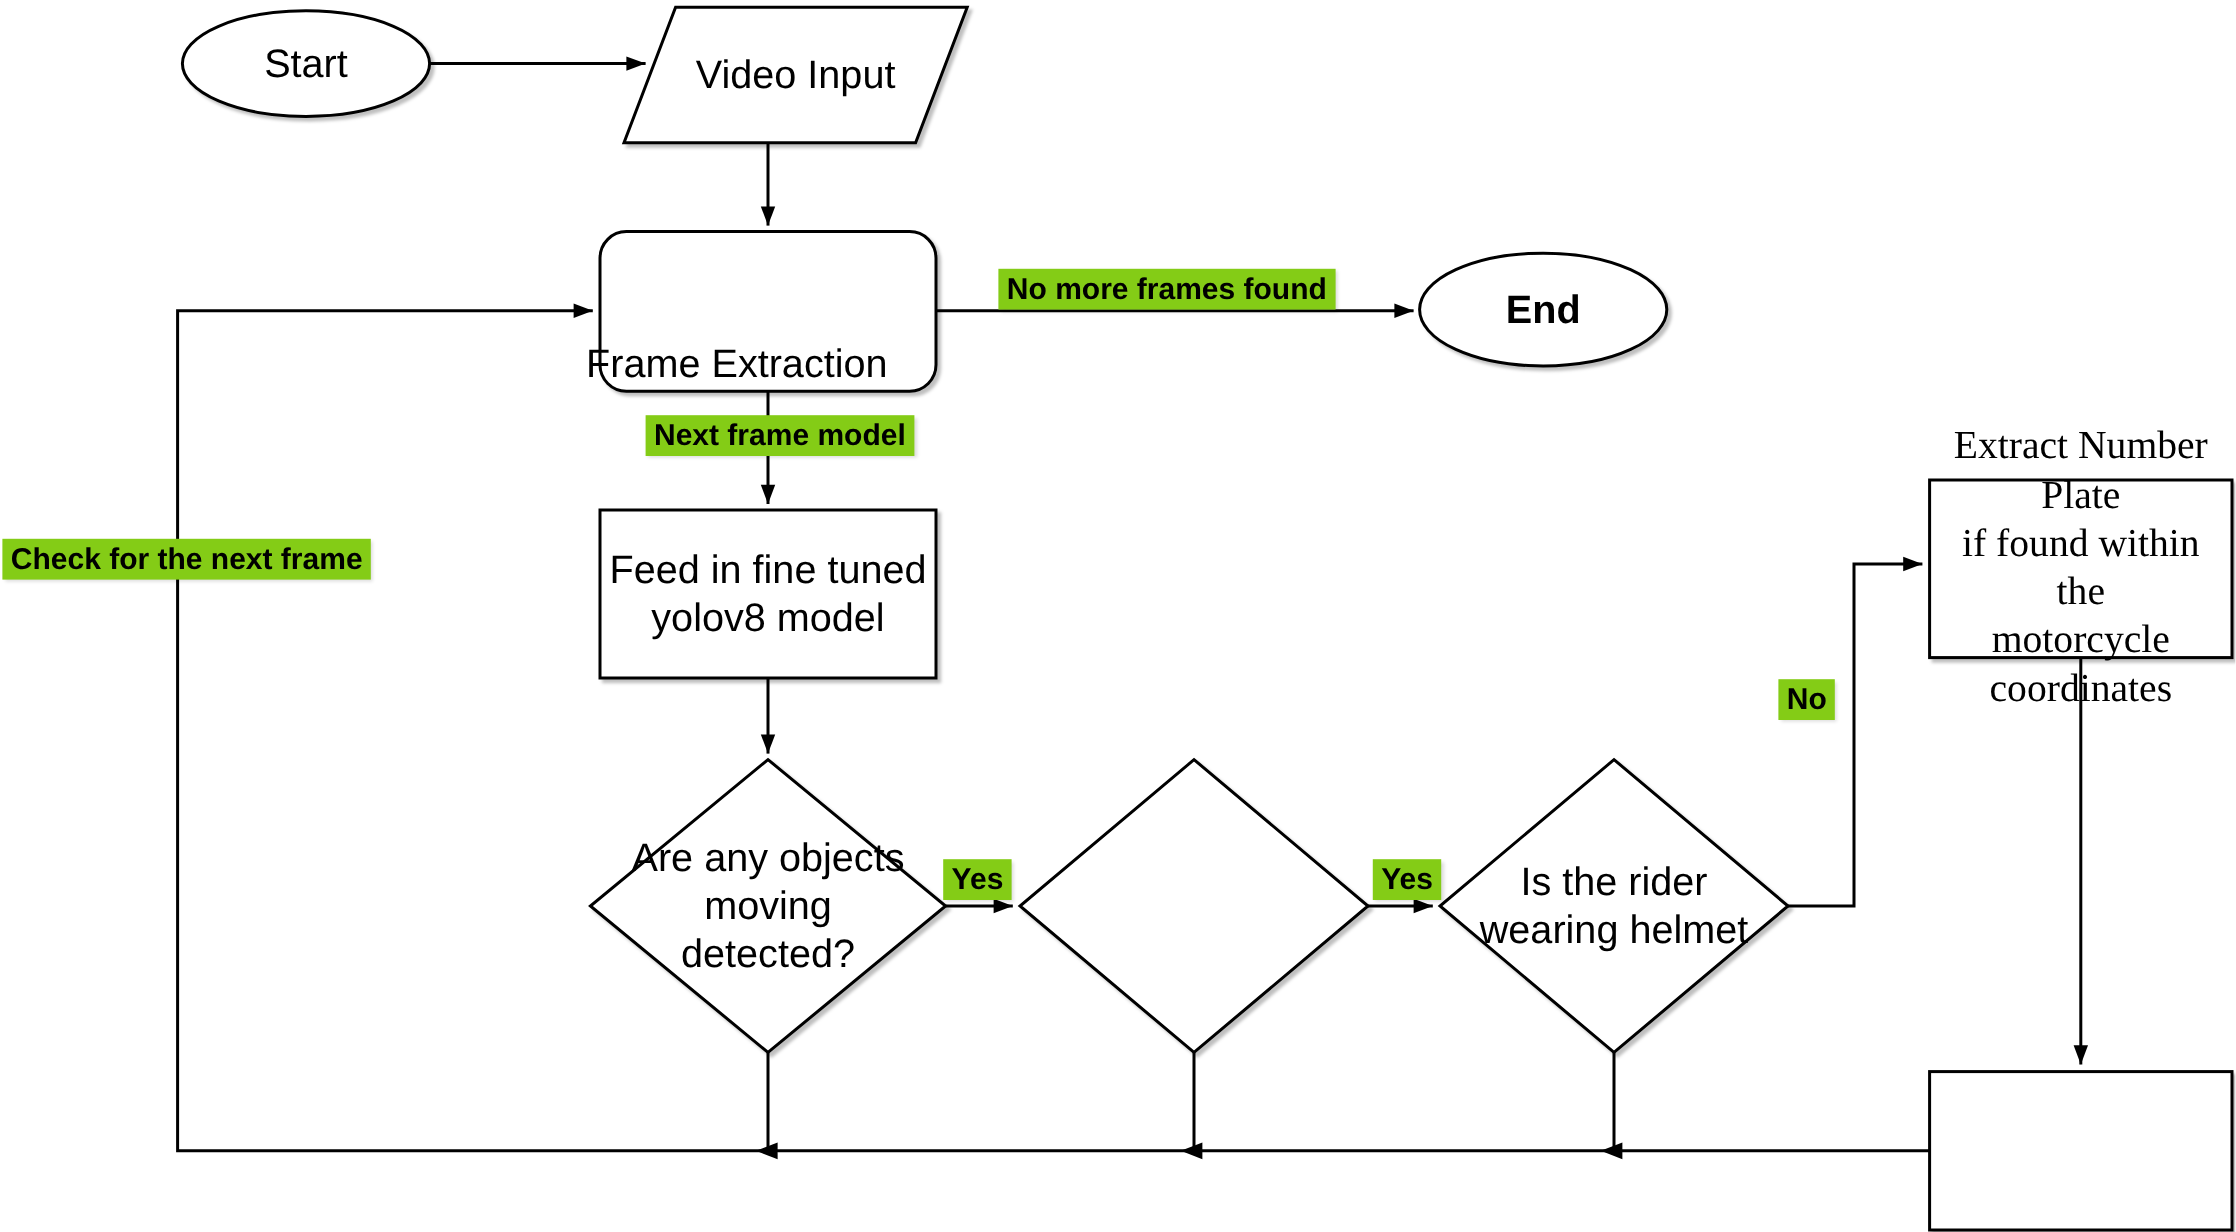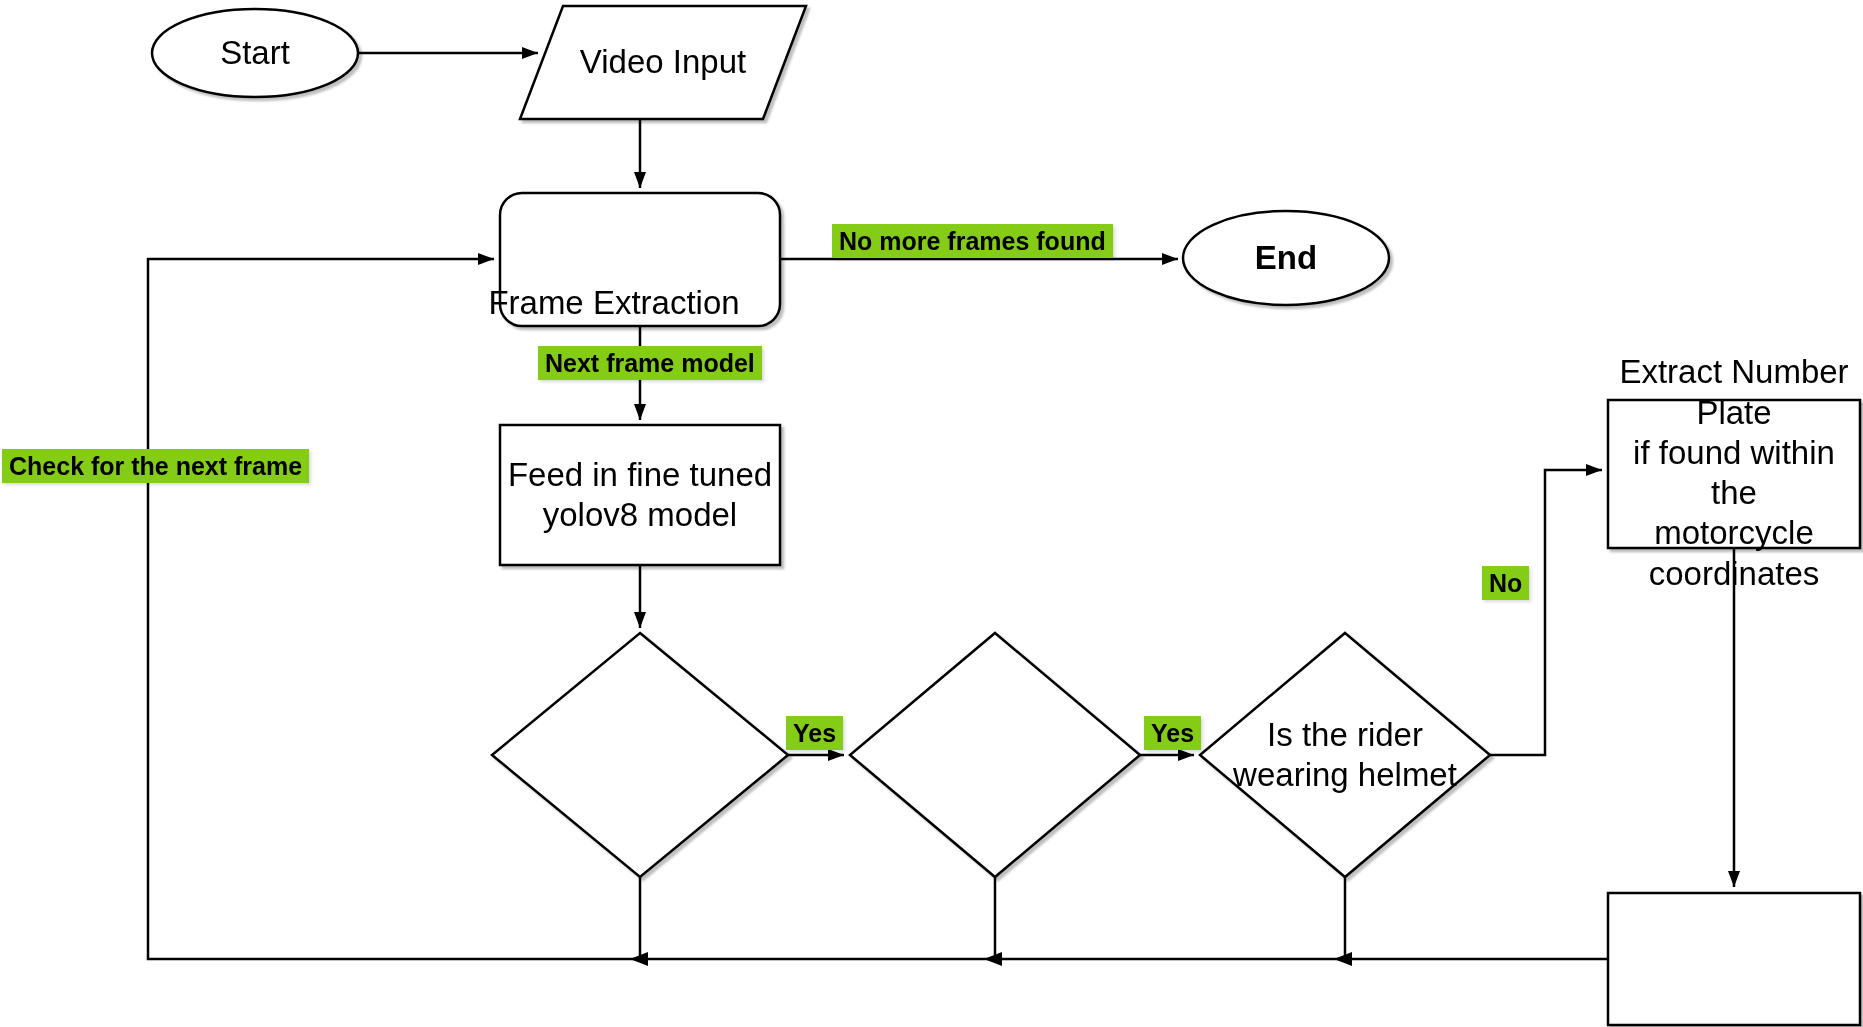--- a/index.html
+++ b/index.html
@@ -86,23 +86,25 @@
       <rect class="shape" x="1608" y="893" width="252" height="132" filter="url(#ds)"></rect>
     </g>
   </svg>
 
   <div class="label" style="left:157px; top:33px; width:196px; height:40px;">Start</div>
   <div class="label" style="left:541px; top:42px; width:244px; height:40px;">Video Input</div>
   <div class="label" style="left:479px; top:240px; width:270px; height:38px;margin-top:44px;">Frame Extraction</div>
   <div class="label" style="left:1188px; top:239px; width:196px; height:38px;font-weight:bold;">End</div>
   <div class="label" style="left:505px; top:464px; width:270px; height:62px;">Feed in fine tuned
 yolov8 model</div>
+  <div class="label" style="left:520px; top:724px; width:240px; height:62px;">Are any objects
+moving detected?</div>
   <div class="label" style="left:1225px; top:724px; width:240px; height:62px;">Is the rider
 wearing helmet</div>
-  <div class="label" style="left:1612px; top:410px; width:244px; height:126px;">Extract Number Plate
+  <div class="label" style="left:1612px; top:410px; width:244px; height:126px;font-family:Liberation Serif, serif;">Extract Number Plate
 if found within the
 motorcycle
 coordinates</div>
 
   <div class="edge-label" style="left:832px; top:224px;">No more frames found</div>
   <div class="edge-label" style="left:538px; top:346px;">Next frame model</div>
   <div class="edge-label" style="left:786px; top:716px;">Yes</div>
   <div class="edge-label" style="left:1144px; top:716px;">Yes</div>
   <div class="edge-label" style="left:1482px; top:566px;">No</div>
   <div class="edge-label" style="left:2px; top:449px;">Check for the next frame</div>

